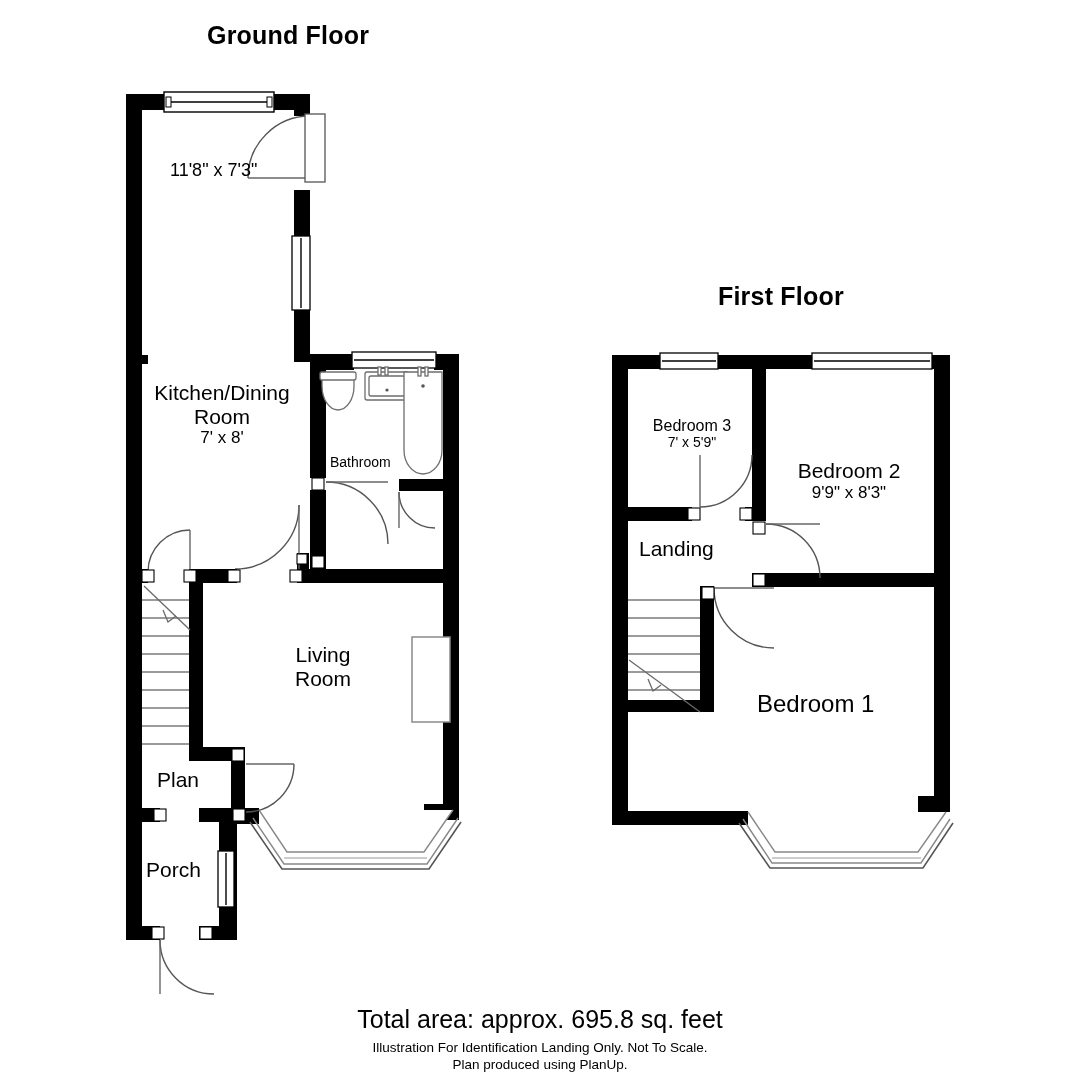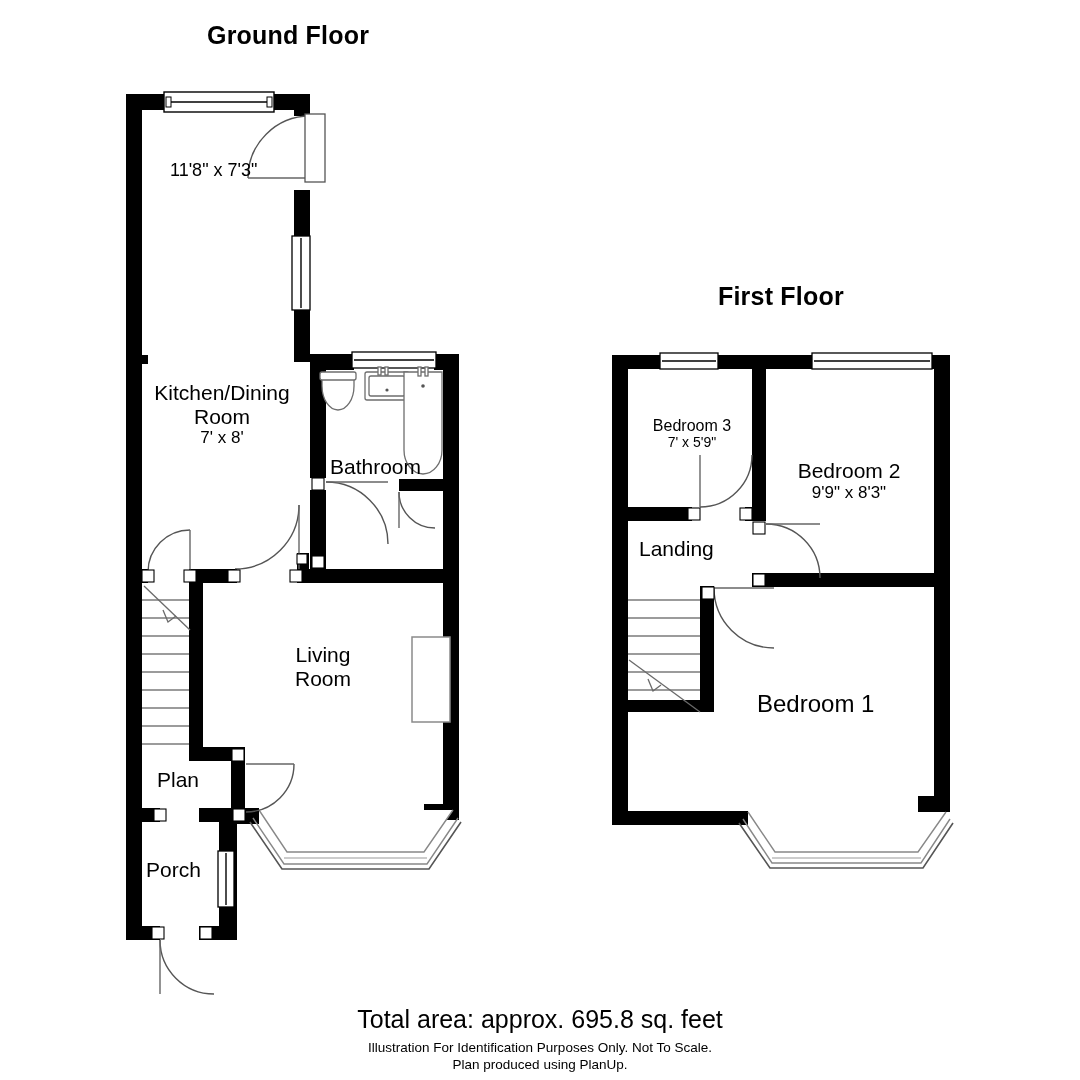--- a/index.html
+++ b/index.html
@@ -272,21 +272,21 @@
   <div class="room-label" style="left:170px;top:160px;font-size:18px;">
     <span class="room-dim">11'8" x 7'3"</span>
   </div>
 
   <div class="room-label" style="left:141px;top:381px;width:162px;font-size:21px;">
     <span class="room-name">Kitchen/Dining</span>
     <span class="room-name">Room</span>
     <span class="room-dim" style="font-size:17px;">7' x 8'</span>
   </div>
 
-  <div class="room-label" style="left:330px;top:455px;font-size:21px;font-weight:bold;text-align:center;">
+  <div class="room-label" style="left:330px;top:455px;font-size:14px;font-weight:bold;text-align:center;">
     <span class="room-name">Bathroom</span>
   </div>
 
   <div class="room-label" style="left:268px;top:643px;width:110px;font-size:21px;">
     <span class="room-name">Living</span>
     <span class="room-name">Room</span>
   </div>
 
   <div class="room-label" style="left:157px;top:768px;font-size:21px;font-weight:bold;">
     <span class="room-name">Plan</span>
@@ -308,16 +308,16 @@
 
   <div class="room-label" style="left:639px;top:537px;font-size:21px;font-weight:bold;">
     <span class="room-name">Landing</span>
   </div>
 
   <div class="room-label" style="left:757px;top:691px;font-size:24px;font-weight:bold;">
     <span class="room-name">Bedroom 1</span>
   </div>
 
   <div class="footer" id="total-area">Total area: approx. 695.8 sq. feet</div>
-  <div class="footer" id="disclaimer1">Illustration For Identification Purposes Only. Not To Scale.</div>
+  <div class="footer" id="disclaimer1">Illustration For Identification Landing Only. Not To Scale.</div>
   <div class="footer" id="disclaimer2">Plan produced using PlanUp.</div>
 
 </div>
 
 </body></html>

